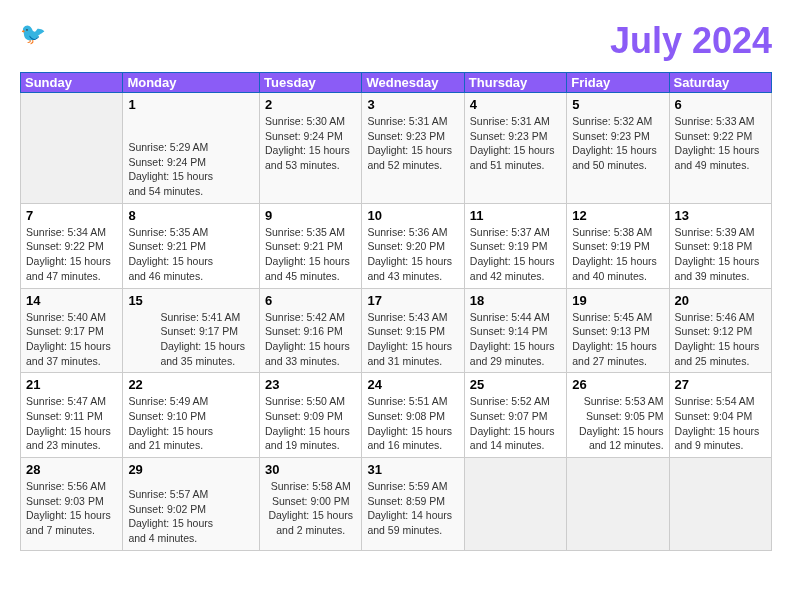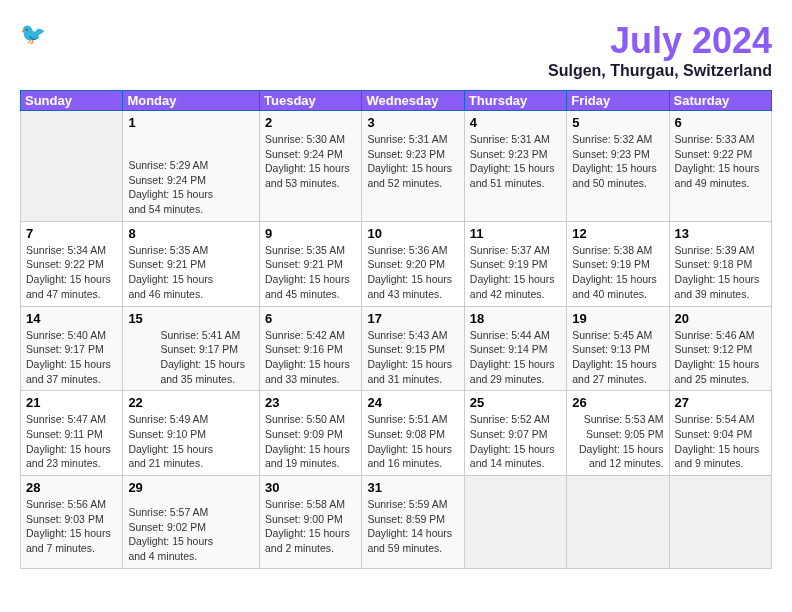--- a/index.html
+++ b/index.html
@@ -93,21 +93,20 @@
 <body>
 
 <div class="header">
   <div class="logo">
     <svg class="logo-bird" viewBox="0 0 40 40">
       <text y="28" font-size="28" fill="#1565c0">🐦</text>
     </svg>
   </div>
   <div class="title-block">
     <div class="month-year">July 2024</div>
-    <div class="location">Sulgen, Thurgau, Switzerland</div>
   </div>
 </div>
 
 <table>
   <thead>
     <tr>
     <th>Sunday</th>
         <th>Monday</th>
         <th>Tuesday</th>
         <th>Wednesday</th>
@@ -325,21 +324,21 @@
         </td>
         <td>
           <span class="day-num">29</span>
           <div class="day-info" style="white-space: pre-line; margin-top: 10px;">Sunrise: 5:57 AM
 Sunset: 9:02 PM
 Daylight: 15 hours
 and 4 minutes.</div>
         </td>
         <td>
           <span class="day-num">30</span>
-          <div class="day-info" style="white-space: pre-line;">Sunrise: 5:58 AM
+          <div class="day-info" style="white-space: pre-line; text-align: center;">Sunrise: 5:58 AM
 Sunset: 9:00 PM
 Daylight: 15 hours
 and 2 minutes.</div>
         </td>
         <td>
           <span class="day-num">31</span>
           <div class="day-info" style="white-space: pre-line;">Sunrise: 5:59 AM
 Sunset: 8:59 PM
 Daylight: 14 hours
 and 59 minutes.</div>

